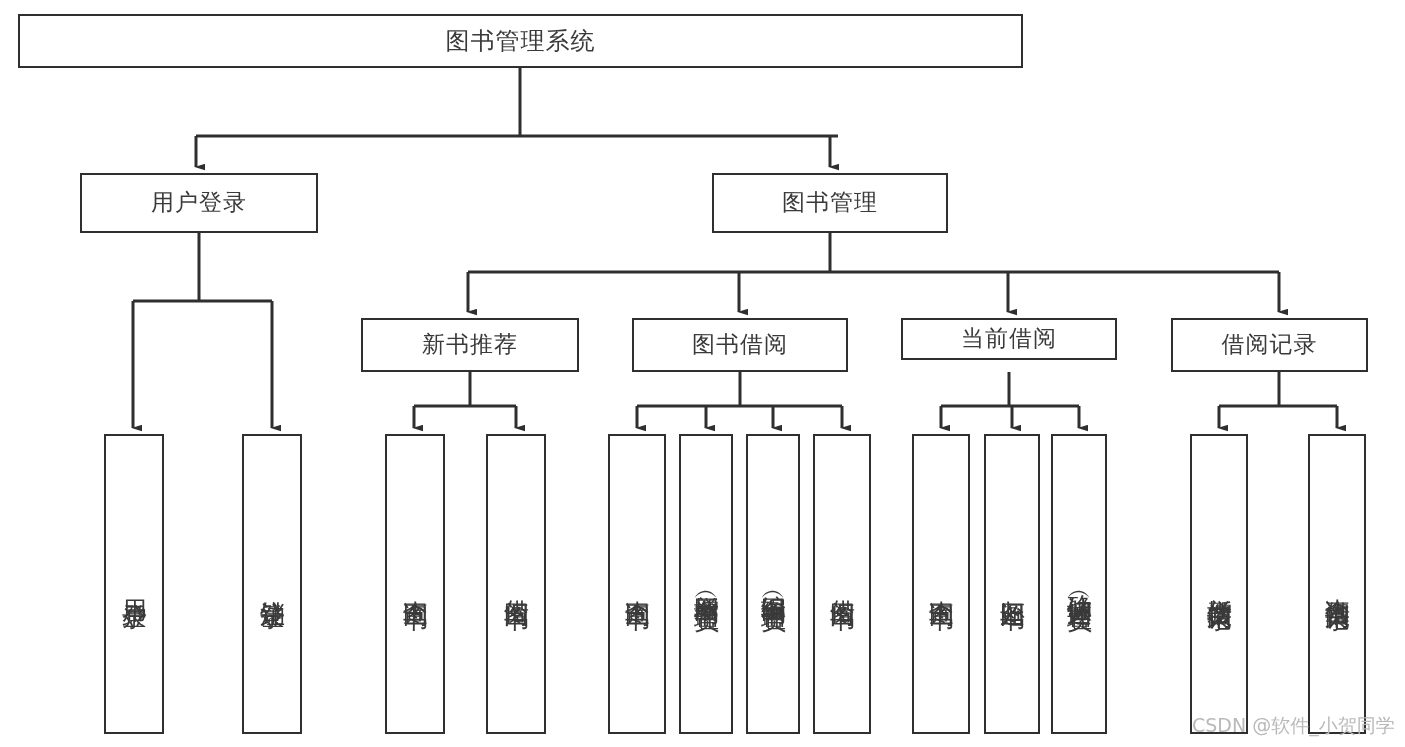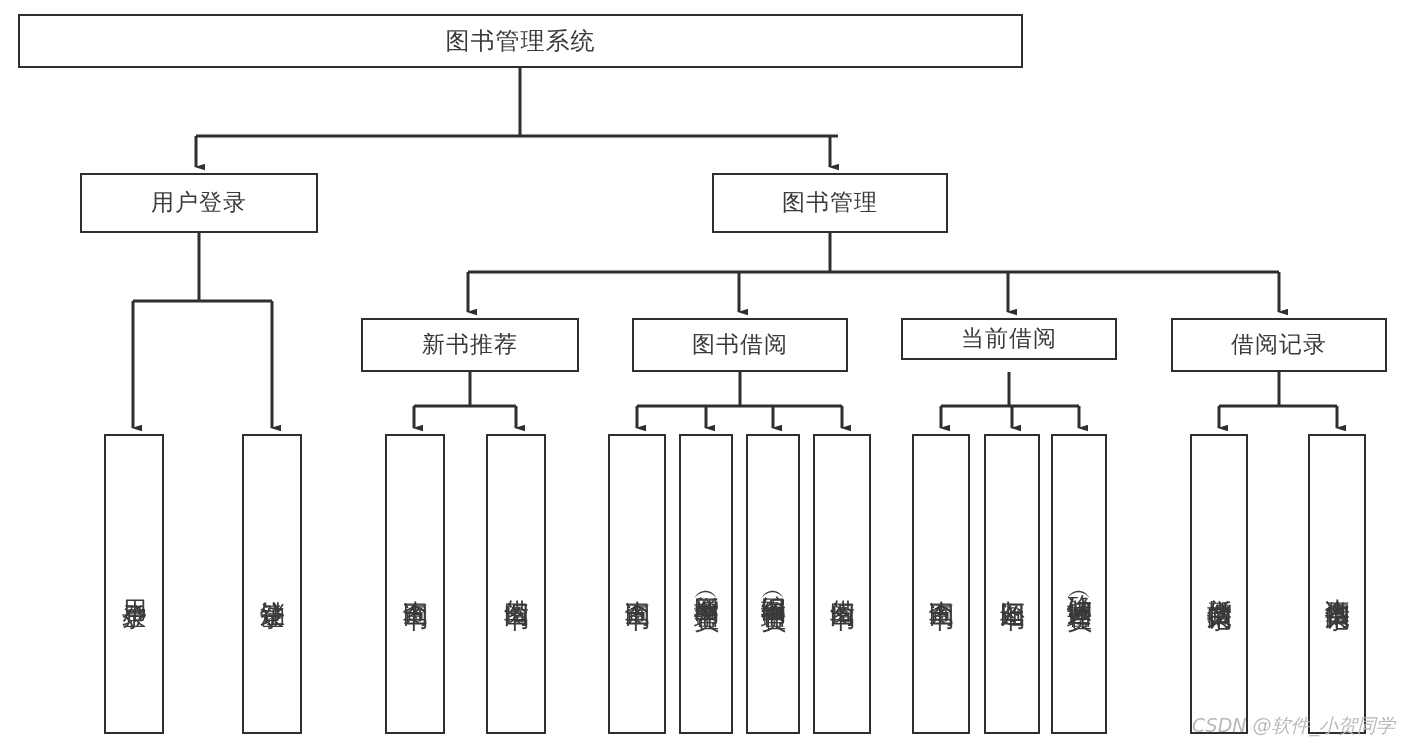--- a/index.html
+++ b/index.html
@@ -52,21 +52,20 @@
   }
   .node.root {
     font-size: 24px;
   }
   .watermark {
     position: absolute;
     color: #b9b9b9;
     font-size: 19px;
     white-space: nowrap;
     user-select: none;
-    font-style: italic;
   }
 </style>
 </head>
 <body>
 
 <div id="canvas">
 
   <svg id="edges" viewBox="0 0 1405 747" xmlns="http://www.w3.org/2000/svg">
     <defs>
       <marker id="arrow" markerWidth="10" markerHeight="12" refX="3.2" refY="9" orient="auto" markerUnits="userSpaceOnUse">
@@ -119,21 +118,21 @@
   </svg>
 
   <div class="node h root" style="left: 18px; top: 14px; width: 1005px; height: 54px;">图书管理系统</div>
 
   <div class="node h" style="left: 80px; top: 173px; width: 238px; height: 60px;">用户登录</div>
   <div class="node h" style="left: 361px; top: 318px; width: 218px; height: 54px;">新书推荐</div>
 
   <div class="node h" style="left: 712px; top: 173px; width: 236px; height: 60px;">图书管理</div>
   <div class="node h" style="left: 632px; top: 318px; width: 216px; height: 54px;">图书借阅</div>
   <div class="node h" style="left: 901px; top: 318px; width: 216px; height: 42px;">当前借阅</div>
-  <div class="node h" style="left: 1171px; top: 318px; width: 216px; height: 54px;">借阅记录</div>
+  <div class="node h" style="left: 1171px; top: 318px; width: 197px; height: 54px;">借阅记录</div>
 
   <div class="node v" style="left: 104px; top: 434px; width: 60px; height: 300px;">用户登录</div>
   <div class="node v" style="left: 242px; top: 434px; width: 60px; height: 300px;">注销登录</div>
   <div class="node v" style="left: 385px; top: 434px; width: 60px; height: 300px;">查询图书</div>
   <div class="node v" style="left: 486px; top: 434px; width: 60px; height: 300px;">借阅图书</div>
   <div class="node v" style="left: 608px; top: 434px; width: 58px; height: 300px;">查询图书</div>
   <div class="node v" style="left: 679px; top: 434px; width: 54px; height: 300px;">新增图书（管理员）</div>
   <div class="node v" style="left: 746px; top: 434px; width: 54px; height: 300px;">编辑图书（管理员）</div>
   <div class="node v" style="left: 813px; top: 434px; width: 58px; height: 300px;">借阅图书</div>
   <div class="node v" style="left: 912px; top: 434px; width: 58px; height: 300px;">查询图书</div>

